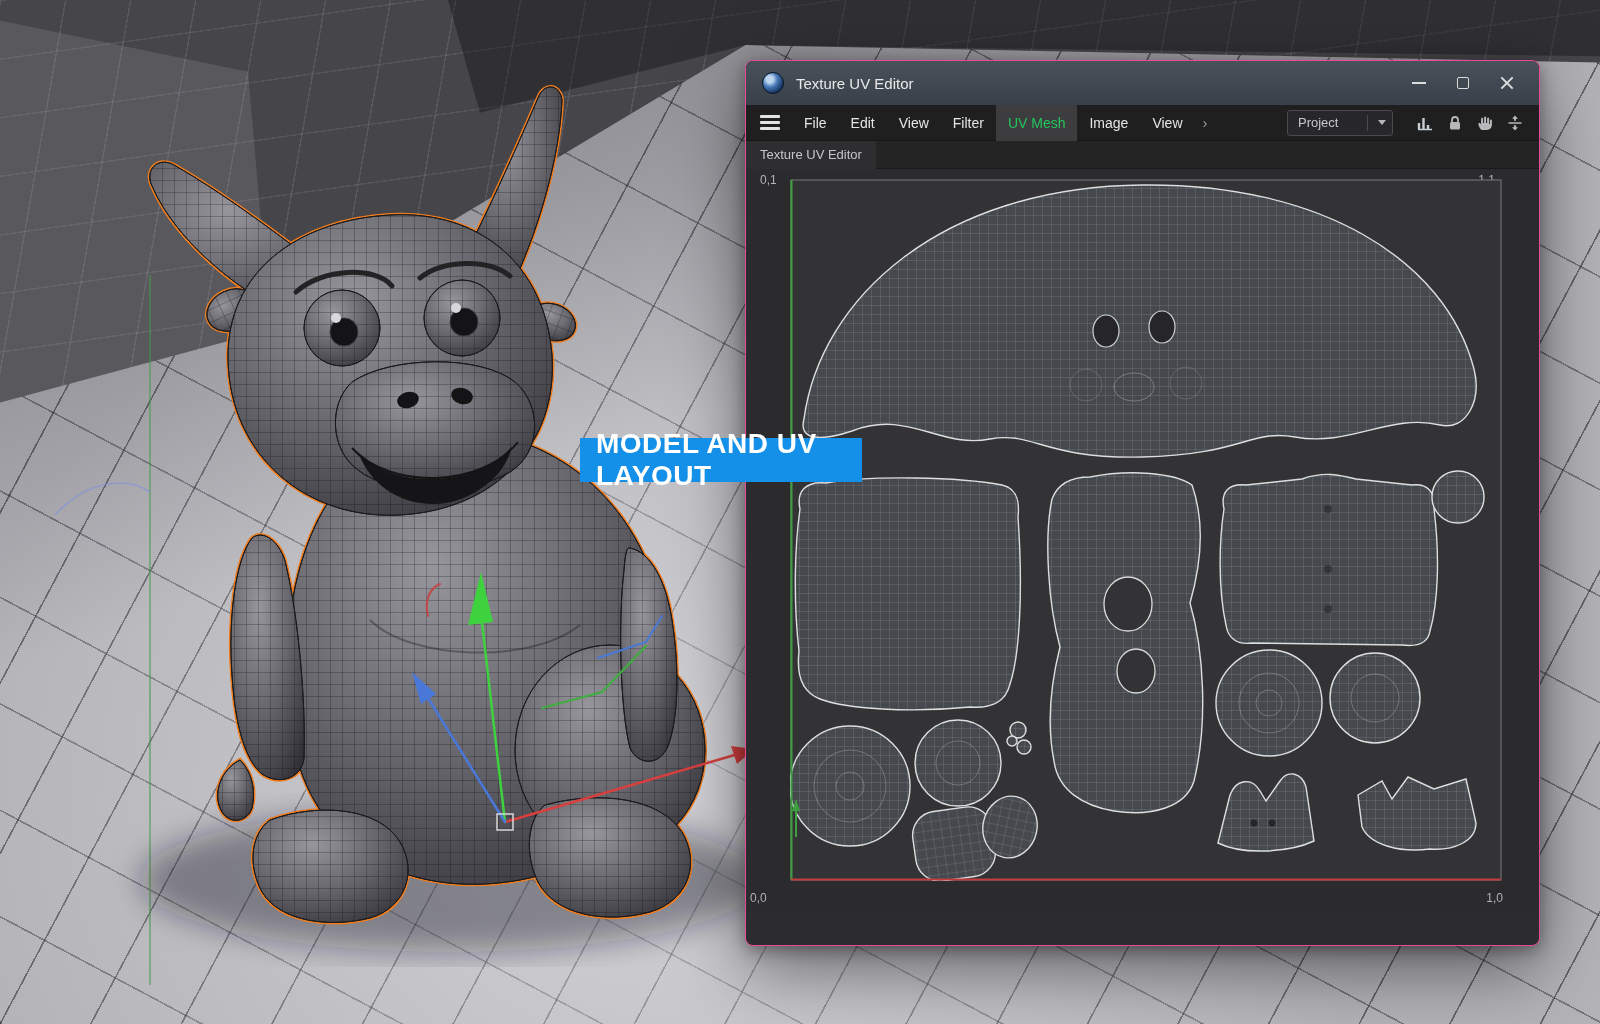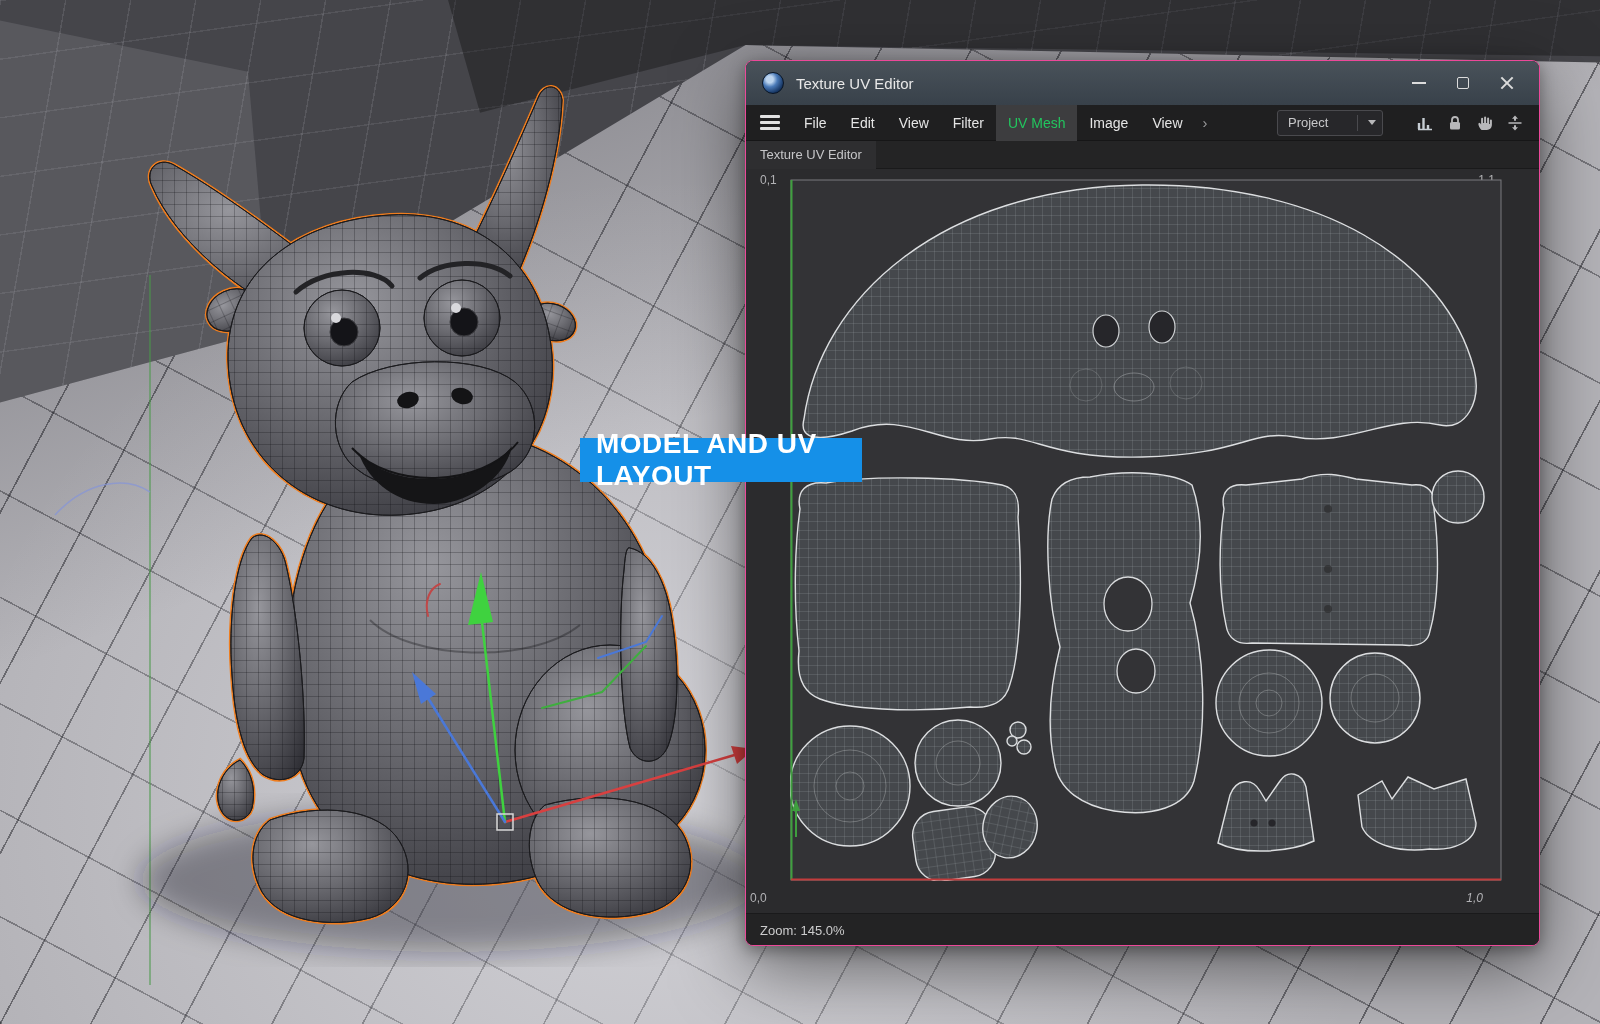--- a/index.html
+++ b/index.html
@@ -82,36 +82,36 @@
   .hamburger span { height:2.6px; background:#e2e2e2; border-radius:1px; }
   .menu-item {
     height:36px; display:flex; align-items:center; padding:0 12px;
     color:#e5e5e5; font-size:14px; white-space:nowrap;
   }
   .menu-item.active { background:#3d3d3f; color:#22c55e; }
   .overflow-arrow { color:#9a9a9c; font-size:15px; padding:0 8px; }
   .mb-spacer { flex:1; }
   .project-dd {
     height:26px; min-width:106px; background:#27272a; border:1px solid #4a4a4e; border-radius:3px;
-    display:flex; align-items:center; padding:0 6px 0 10px; color:#c8c8ca; font-size:13px; margin-right:24px;
+    display:flex; align-items:center; padding:0 6px 0 10px; color:#c8c8ca; font-size:13px; margin-right:14px;
   }
   .project-dd .chev { margin-left:auto; padding-left:10px; border-left:1px solid #4a4a4e; height:16px; display:flex; align-items:center; }
   .chev i { width:0; height:0; border-left:4px solid transparent; border-right:4px solid transparent; border-top:5px solid #b8b8ba; }
   .tb-icon { width:24px; height:24px; display:flex; align-items:center; justify-content:center; margin-left:6px; }
 
   .tabstrip { height:28px; background:#242425; display:flex; align-items:center; border-bottom:1px solid #1a1a1b; }
   .tab { height:28px; display:flex; align-items:center; padding:0 14px; background:#2e2e30; color:#c6c6c8; font-size:13px; }
 
   .canvas { position:relative; height:744px; background:#2b2b2d; }
   .uv-frame-svg { position:absolute; left:44px; top:10px; }
   .corner-label { position:absolute; color:#b2b2b5; font-size:12px; }
   .cl-tl { left:14px; top:4px; }
   .cl-tr { right:44px; top:4px; }
   .cl-bl { left:4px; bottom:8px; }
-  .cl-br { right:56px; bottom:8px;font-style:italic; }
+  .cl-br { right:36px; bottom:8px; }
   .u-label { position:absolute; left:72px; top:674px; color:#cc4444; font-size:13px; font-weight:bold; }
 
   .statusbar {
     height:34px; background:#232324; display:flex; align-items:center; padding:0 14px;
     color:#cccccd; font-size:13px; border-top:1px solid #1a1a1b;
   }
 </style>
 </head>
 <body>
 
@@ -407,16 +407,13 @@
 
       <g>
         <line x1="1.5" y1="1" x2="1.5" y2="701" stroke="#3f9f3f" stroke-width="2"></line>
         <line x1="1" y1="700.5" x2="711" y2="700.5" stroke="#c23c3c" stroke-width="2"></line>
         <line x1="6" y1="658" x2="6" y2="628" stroke="#3f9f3f" stroke-width="2"></line>
         <polygon points="2,632 6,620 10,632" fill="#3f9f3f"></polygon>
       </g>
     </svg>
   </div>
 
-  <div class="statusbar">
-    <span>Zoom: 145.0%</span>
-  </div>
 </div>
 
 </body></html>

